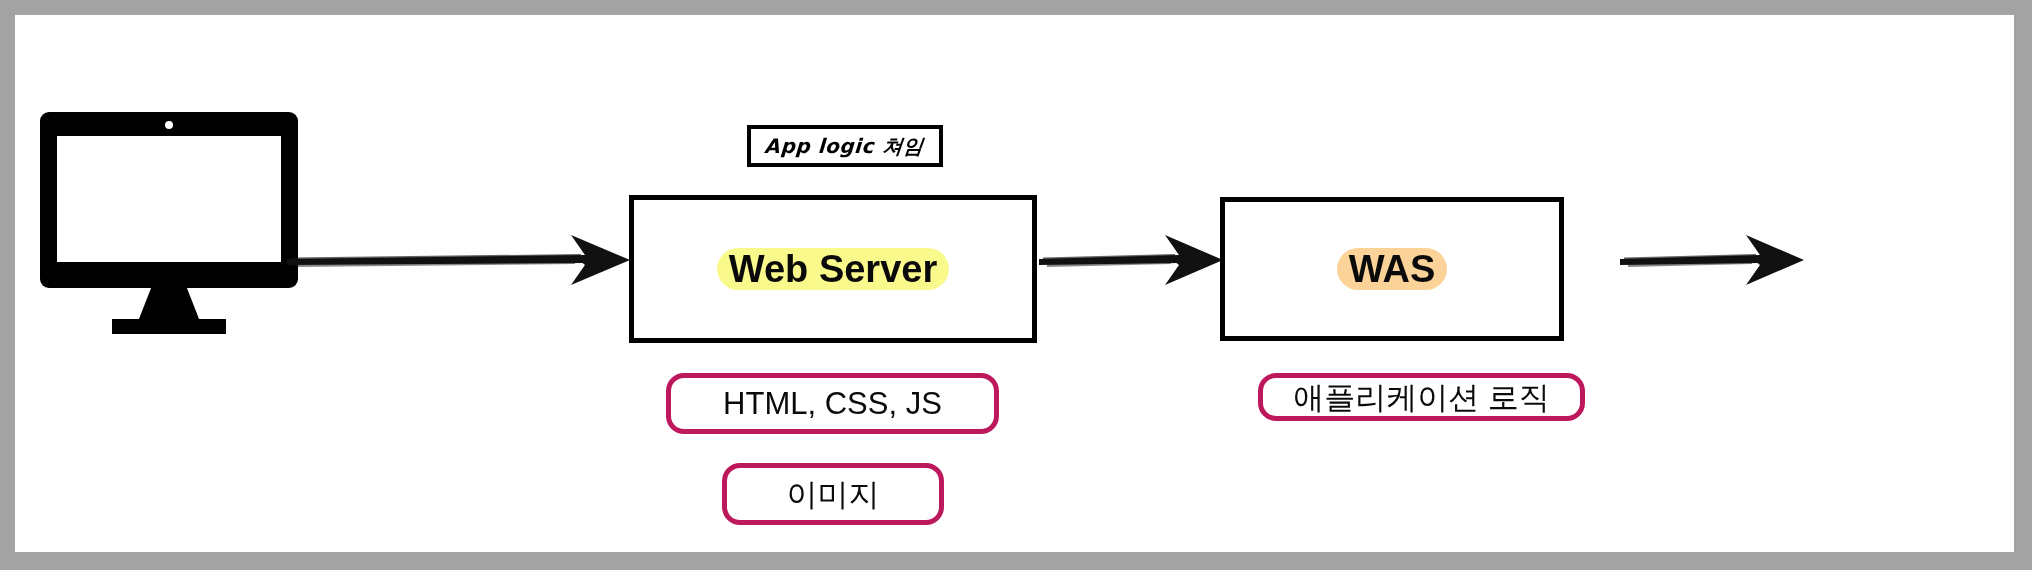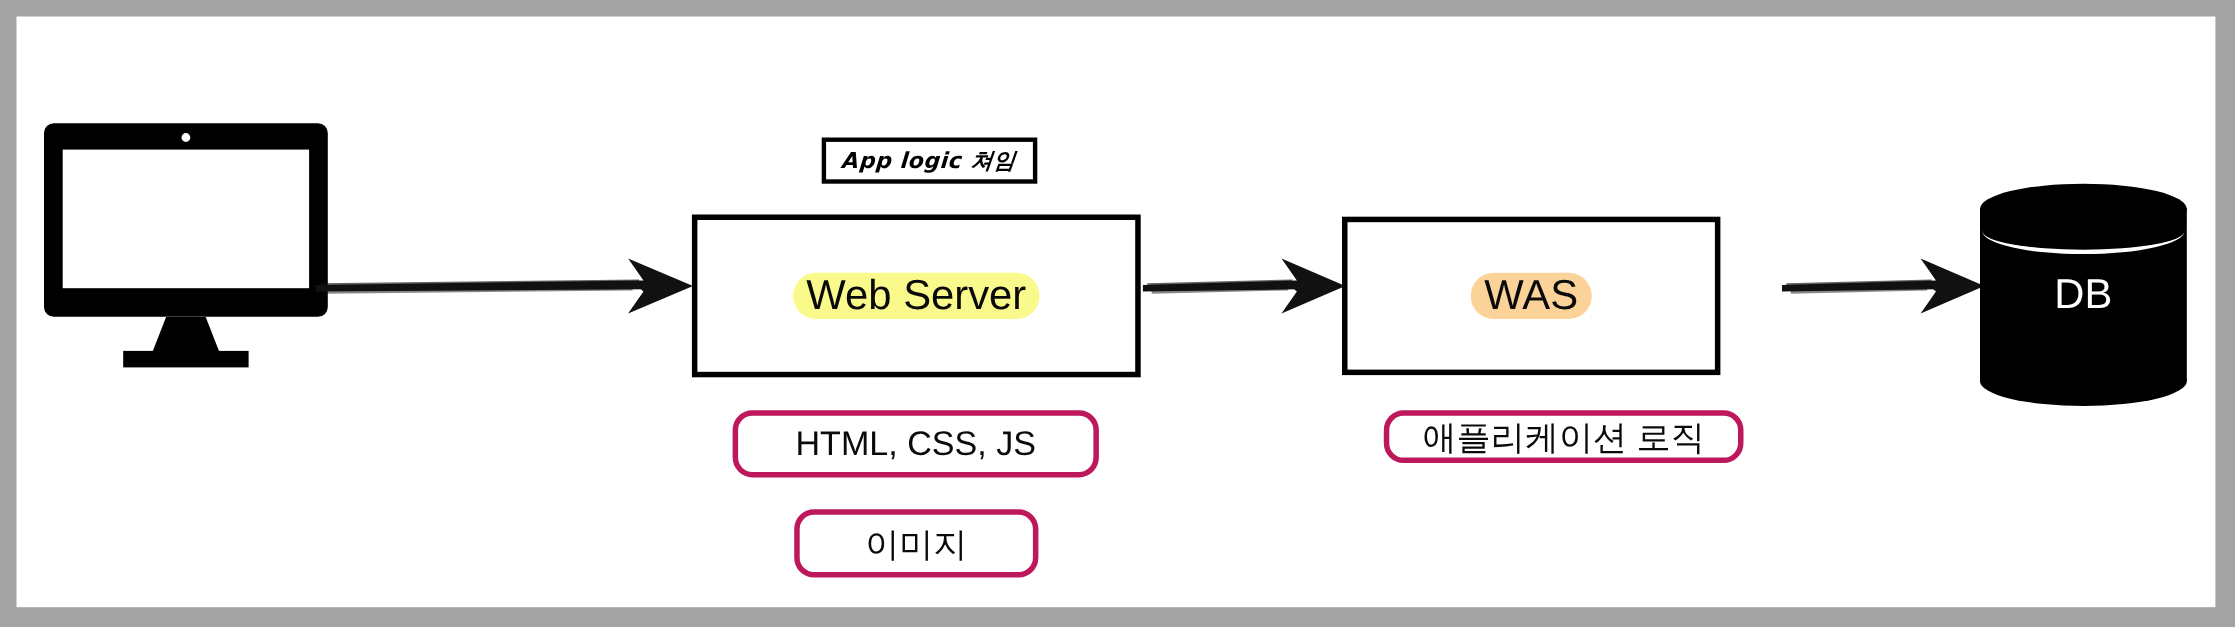--- a/index.html
+++ b/index.html
@@ -71,20 +71,21 @@
   .arrow svg { display: block; width: 100%; height: 100%; }
 
   
   .node-box {
     border: 5px solid #000000;
     background: #ffffff;
     box-sizing: border-box;
     display: flex;
     align-items: center;
     justify-content: center;
+    font-weight: bold;
   }
   .node-label {
     font-size: 38px;
     color: #0a0a0a;
     line-height: 1;
     padding: 2px 12px;
     border-radius: 22px;
     white-space: nowrap;
   }
   .box-web { left: 614px; top: 180px; width: 408px; height: 148px; }
@@ -243,24 +244,15 @@
         <g fill="#111111">
           <path d="M2,29 L142,25 L142,33 L2,35 Z"></path>
           <path d="M6,27.5 L138,24 L138,26 L6,30 Z" opacity="0.65"></path>
           <path d="M10,33 L134,31 L134,34 L10,37 Z" opacity="0.5"></path>
           <path d="M128,5 L186,30 L128,55 L142,35 L136,30 L142,25 Z"></path>
           <path d="M132,9 L179,30 L132,50 L143,34 L138,30 L143,26 Z" opacity="0.7"></path>
         </g>
       </svg>
     </div>
 
-    <div class="abs db">
-      <div class="db-body"></div>
-      <div class="db-bottom"></div>
-      <div class="db-top"></div>
-      <div class="db-rim"></div>
-      <div class="db-label">
-        <span>DB</span>
-      </div>
-    </div>
 
   </div>
 </div>
 
 </body></html>

